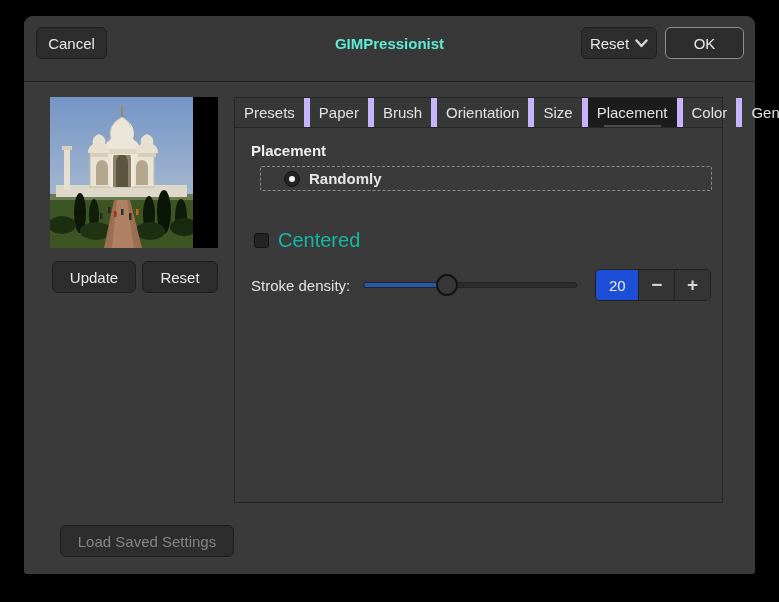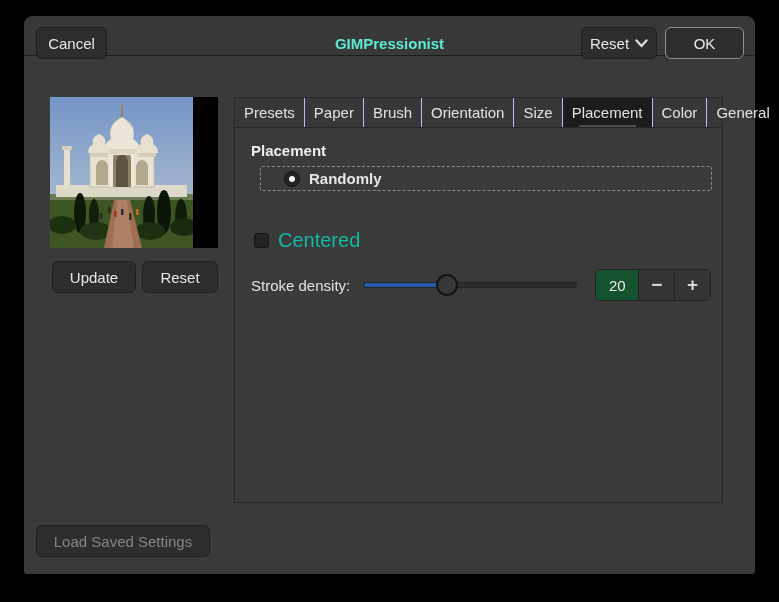--- a/index.html
+++ b/index.html
@@ -7,21 +7,21 @@
     width:779px;height:602px;background:#000;position:relative;overflow:hidden;
     font-family:"Liberation Sans","DejaVu Sans",sans-serif;
     -webkit-font-smoothing:antialiased;
   }
   .dialog{
     position:absolute;left:24px;top:16px;width:731px;height:558px;
     background:#3a3a3a;border-radius:9px 9px 3px 3px;
   }
   
   .header{
-    position:absolute;left:0;top:0;width:100%;height:40px;box-sizing:border-box;
+    position:absolute;left:0;top:0;width:100%;height:66px;box-sizing:border-box;
     background:#383838;border-bottom:1px solid #1d1d1d;border-radius:9px 9px 0 0;
   }
   .btn{
     position:absolute;box-sizing:border-box;display:flex;align-items:center;justify-content:center;
     background:#2d2d2d;border:1px solid #1f1f1f;border-radius:6px;
     color:#e8e8e8;font-size:15px;cursor:default;
   }
   .btn-cancel{left:12px;top:11px;width:71px;height:32px;}
   .btn-help{left:97px;top:11px;width:71px;height:32px;}
   .btn-reset-menu{right:98px;top:11px;width:76px;height:32px;gap:6px;}
@@ -37,21 +37,21 @@
   .btn-update{left:28px;top:245px;width:84px;height:32px;}
   .btn-preview-reset{left:118px;top:245px;width:76px;height:32px;}
   
   .notebook{
     position:absolute;left:210px;top:81px;width:489px;height:406px;box-sizing:border-box;
     background:#3a3a3a;border:1px solid #262626;
   }
   .tabbar{display:flex;height:29px;border-bottom:1px solid #262626;background:#373737;}
   .tab{
     display:flex;align-items:center;padding:0 9px;font-size:15px;color:#e2e2e2;
-    border-right:1px solid #c4b5fd;position:relative;white-space:nowrap;
+    border-right:6px solid #c4b5fd;position:relative;white-space:nowrap;
   }
   .tab.selected{background:#1c1c1c;}
   .tab.selected::after{content:"";position:absolute;left:18%;right:18%;bottom:0;height:2px;background:#4c4c4c;}
   
   .panel-heading{position:absolute;left:16px;top:44px;font-weight:bold;font-size:15px;color:#ededed;}
   .radio-row-focus{
     position:absolute;left:25px;top:68px;width:452px;height:25px;box-sizing:border-box;
     border:1px dashed #8a8a8a;border-radius:2px;display:flex;align-items:center;padding-left:23px;
   }
   .radio-row2{position:absolute;left:33px;top:96px;height:22px;display:flex;align-items:center;}
@@ -81,30 +81,30 @@
   .slider-fill{position:absolute;left:0;top:15px;height:4px;border-radius:2px 0 0 2px;background:#2459ab;}
   .slider-handle{
     position:absolute;top:6px;width:22px;height:22px;border-radius:50%;
     background:#373737;border:2px solid #131313;box-sizing:border-box;
   }
   .spin-group{
     position:absolute;right:11px;top:1px;width:116px;height:32px;display:flex;
     border:1px solid #212121;border-radius:5px;overflow:hidden;box-sizing:border-box;
   }
   .spin-entry{
-    width:44px;background:#14532d;color:#ececec;font-size:15px;
+    width:44px;background:#1d4ed8;color:#ececec;font-size:15px;
     display:flex;align-items:center;justify-content:center;
   }
   .spin-btn{
     width:36px;background:#343434;border-left:1px solid #222;color:#d6d6d6;
     display:flex;align-items:center;justify-content:center;font-size:19px;font-weight:bold;
   }
   
   .btn-load{left:12px;top:509px;width:174px;height:32px;}
-  .btn-load.disabled{color:#858585;}
+  .btn-load.disabled{color:#858585;margin-left:24px;}
   .btn-save{left:192px;top:509px;width:169px;height:32px;color:#f2f2f2;}
 </style>
 </head>
 <body>
 
 <div class="dialog">
 
   <div class="header">
     <div class="btn btn-cancel">Cancel</div>
     <div class="title">GIMPressionist</div>

